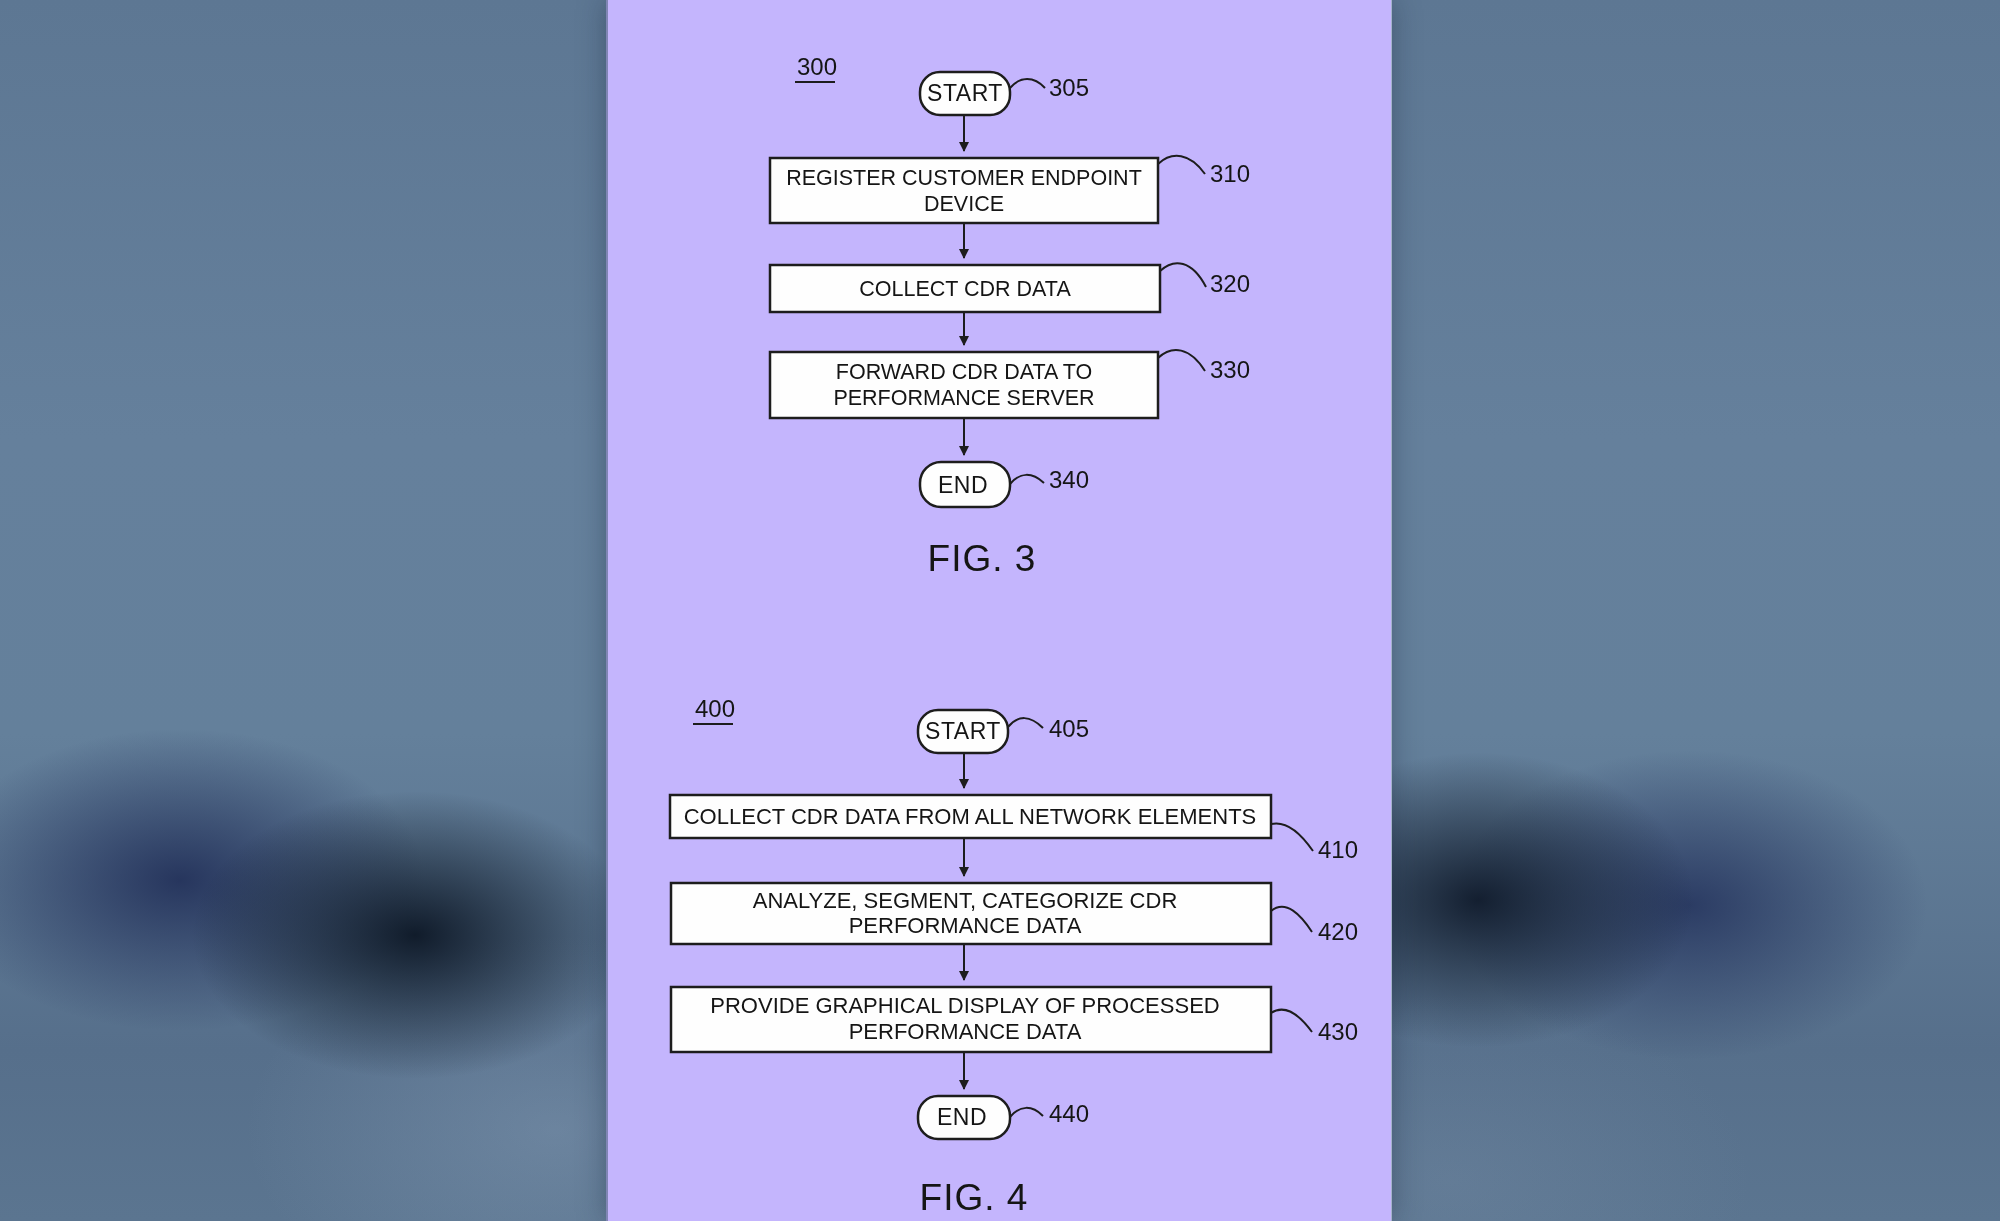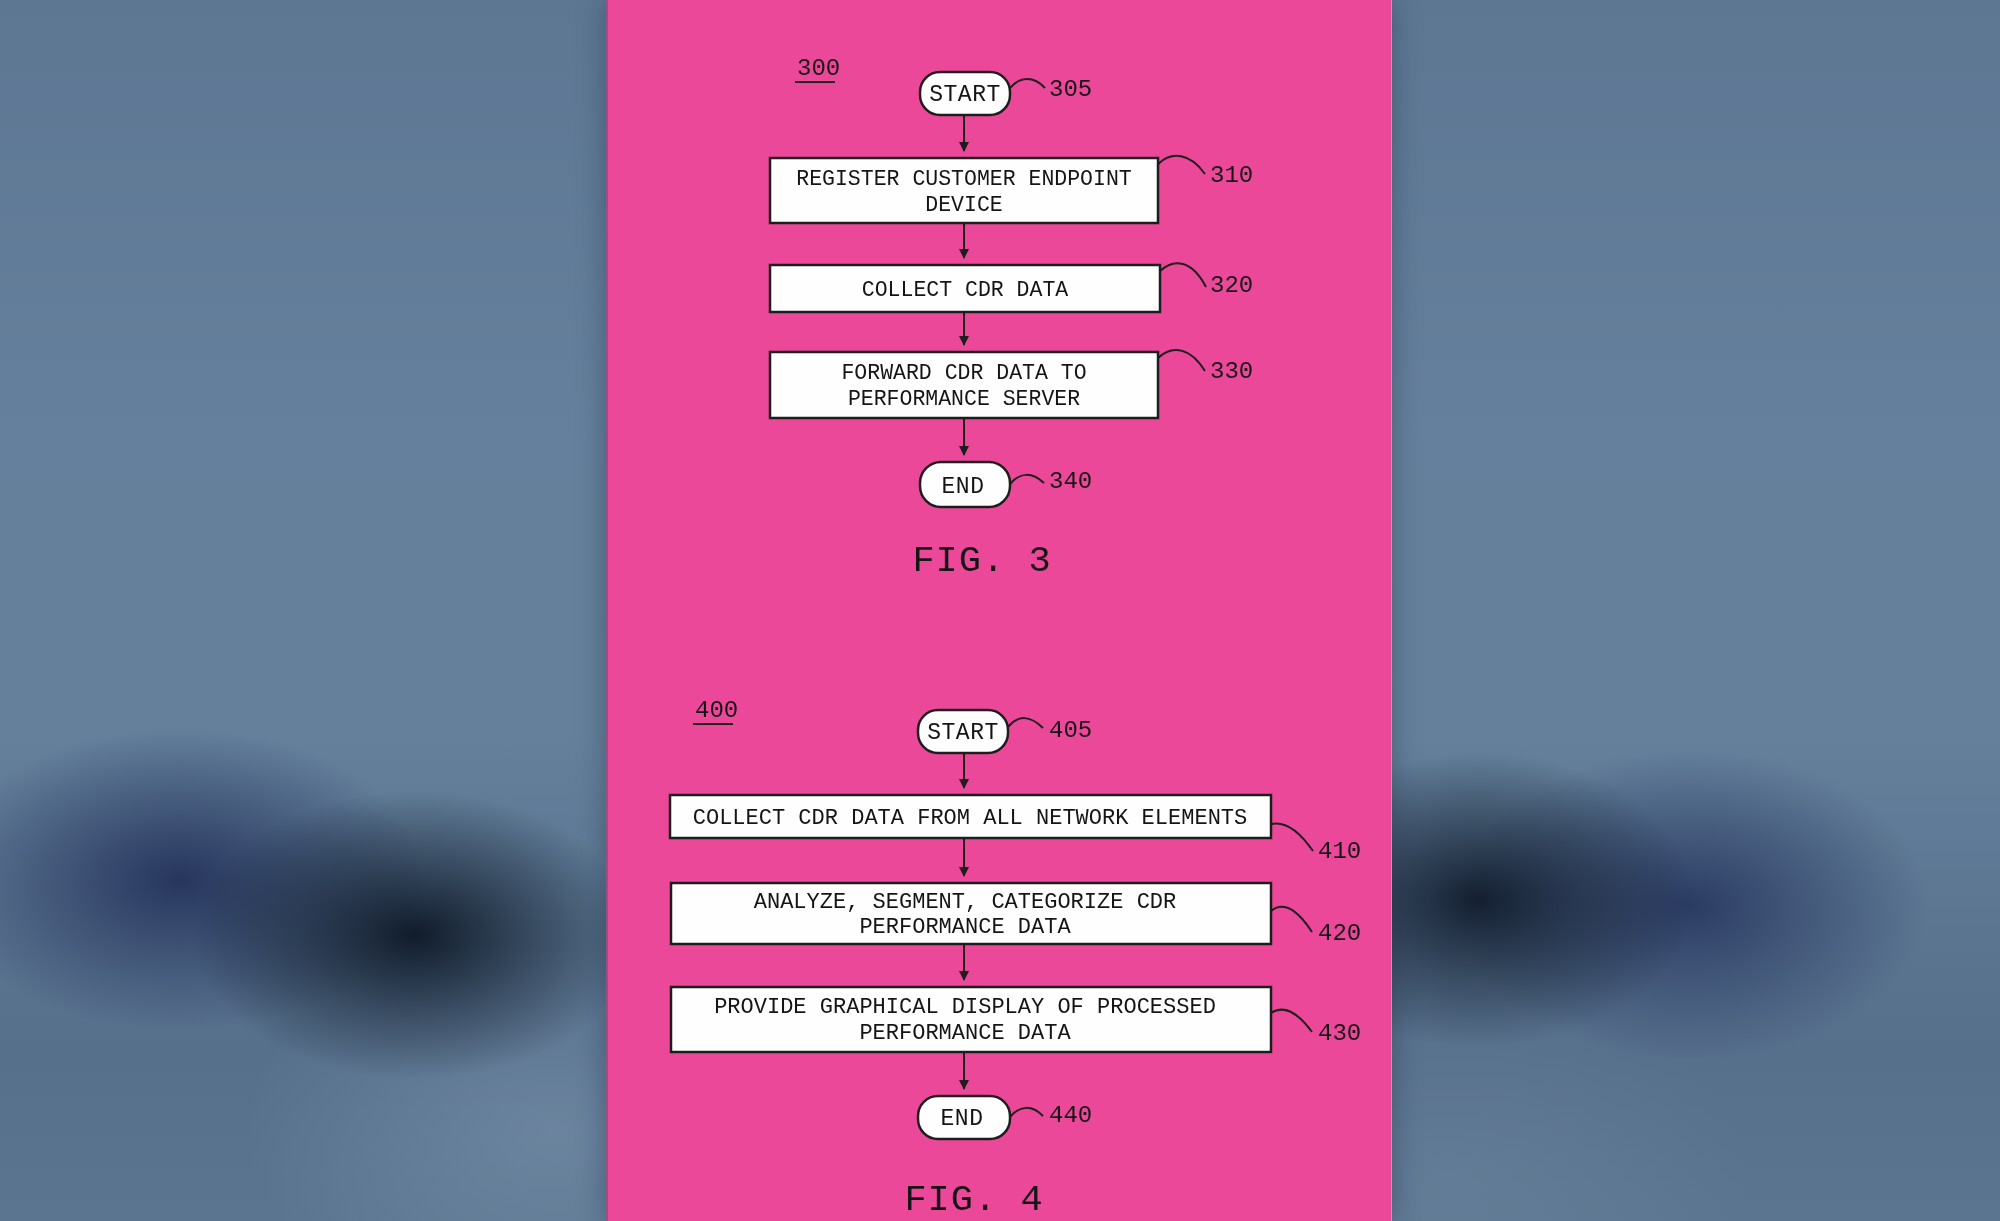--- a/index.html
+++ b/index.html
@@ -13,26 +13,25 @@
       radial-gradient(ellipse 310px 200px at 415px 935px, rgba(10,20,34,.92), rgba(10,20,34,0) 72%),
       radial-gradient(ellipse 340px 210px at 180px 880px, rgba(29,42,84,.85), rgba(29,42,84,0) 72%),
       radial-gradient(ellipse 300px 205px at 1478px 900px, rgba(12,22,38,.90), rgba(12,22,38,0) 72%),
       radial-gradient(ellipse 330px 215px at 1690px 905px, rgba(31,45,88,.80), rgba(31,45,88,0) 72%),
       radial-gradient(ellipse 430px 270px at 555px 1130px, rgba(152,174,198,.30), rgba(152,174,198,0) 72%),
       radial-gradient(ellipse 420px 260px at 1450px 1180px, rgba(140,160,184,.18), rgba(140,160,184,0) 72%),
       linear-gradient(180deg,#5d7793 0%,#65809c 36%,#64809b 60%,#566f8b 86%,#5b7590 100%);
   }
   .page{
     position:absolute;left:606px;top:0;width:786px;height:1221px;
-    background:#ec4899;
+    background:#c4b5fd;
     border-left:2px solid rgba(72,94,120,.55);
     border-right:1px solid rgba(160,178,196,.85);
     box-shadow:0 0 26px rgba(18,32,52,.35);
     box-sizing:border-box;
-    font-family:Liberation Mono, monospace;
   }
   svg.diagram{position:absolute;left:-2px;top:0;}
   .process,.terminal{fill:#fefefe;stroke:#1d1d1d;stroke-width:2.5;}
   .arrow{stroke:#1d1d1d;stroke-width:2;fill:none;}
   .leader{stroke:#1d1d1d;stroke-width:2;fill:none;}
   .uline{stroke:#1d1d1d;stroke-width:2.2;}
   text{fill:#151515;}
   .node-label{font-size:21.5px;text-anchor:middle;}
   .node-label4{font-size:22px;text-anchor:middle;}
   .terminal-label{font-size:23px;text-anchor:middle;letter-spacing:.5px;}

